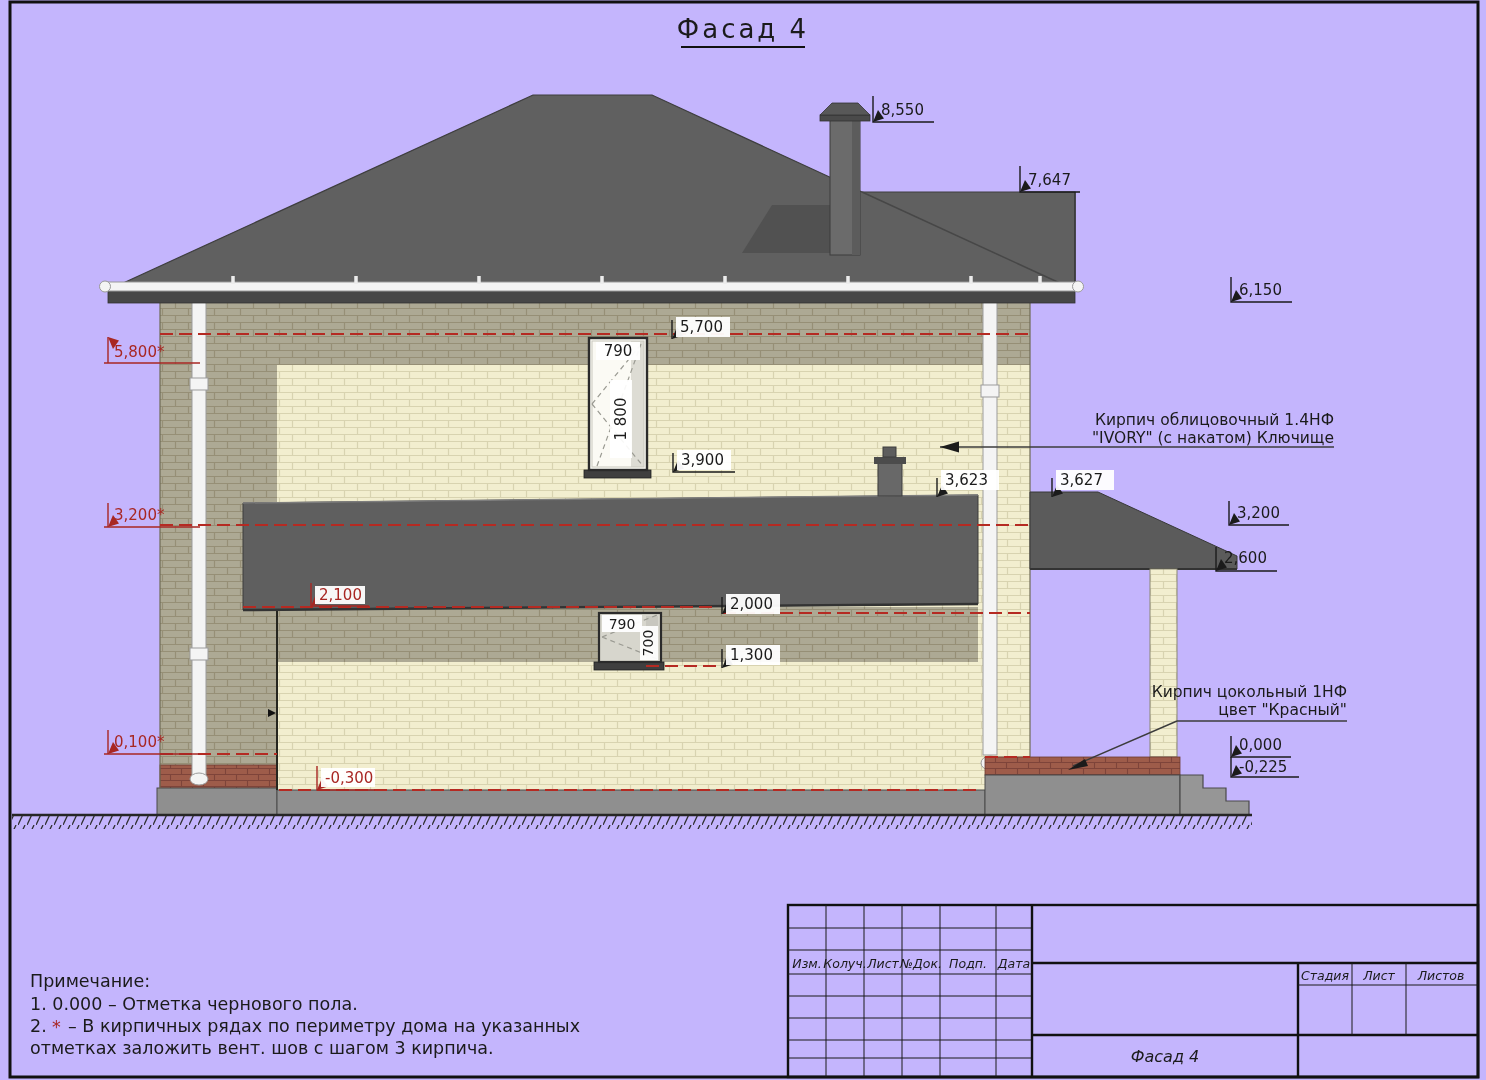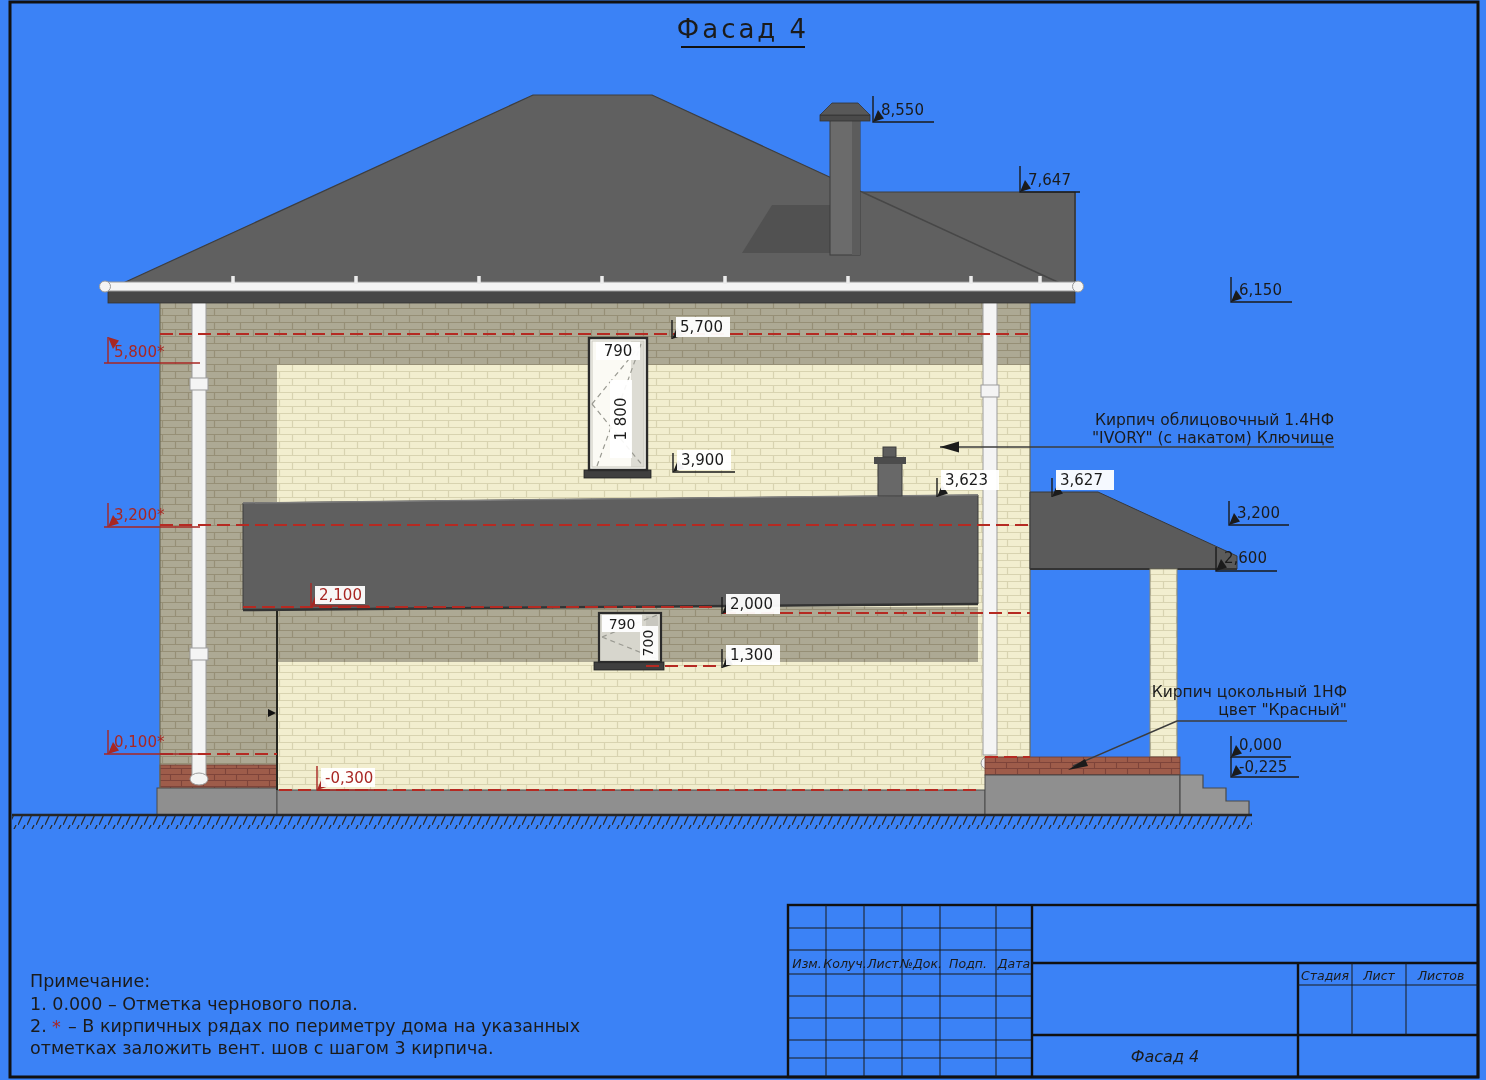--- a/index.html
+++ b/index.html
@@ -1,16 +1,16 @@
 <!DOCTYPE html>
 <html><head>
 <meta charset="utf-8">
 <style>
   html,body{margin:0;padding:0;background:#ffffff;}
-  .stage{position:relative;width:1486px;height:1080px;background:#3b82f6;overflow:hidden;}
+  .stage{position:relative;width:1486px;height:1080px;background:#c4b5fd;overflow:hidden;}
   svg{display:block;}
   .t{font-family:"DejaVu Sans",sans-serif;fill:#1b1b1b;}
   .d15{font-size:15px;}
   .d14{font-size:14px;}
   .red{fill:#a82723;}
   .ann{font-size:15.5px;}
   .note{font-size:17.5px;}
   .tbl{font-size:12.5px;font-style:italic;}
   .tbl2{font-size:16px;font-style:italic;}
   .ttl{font-size:26px;letter-spacing:3px;}

